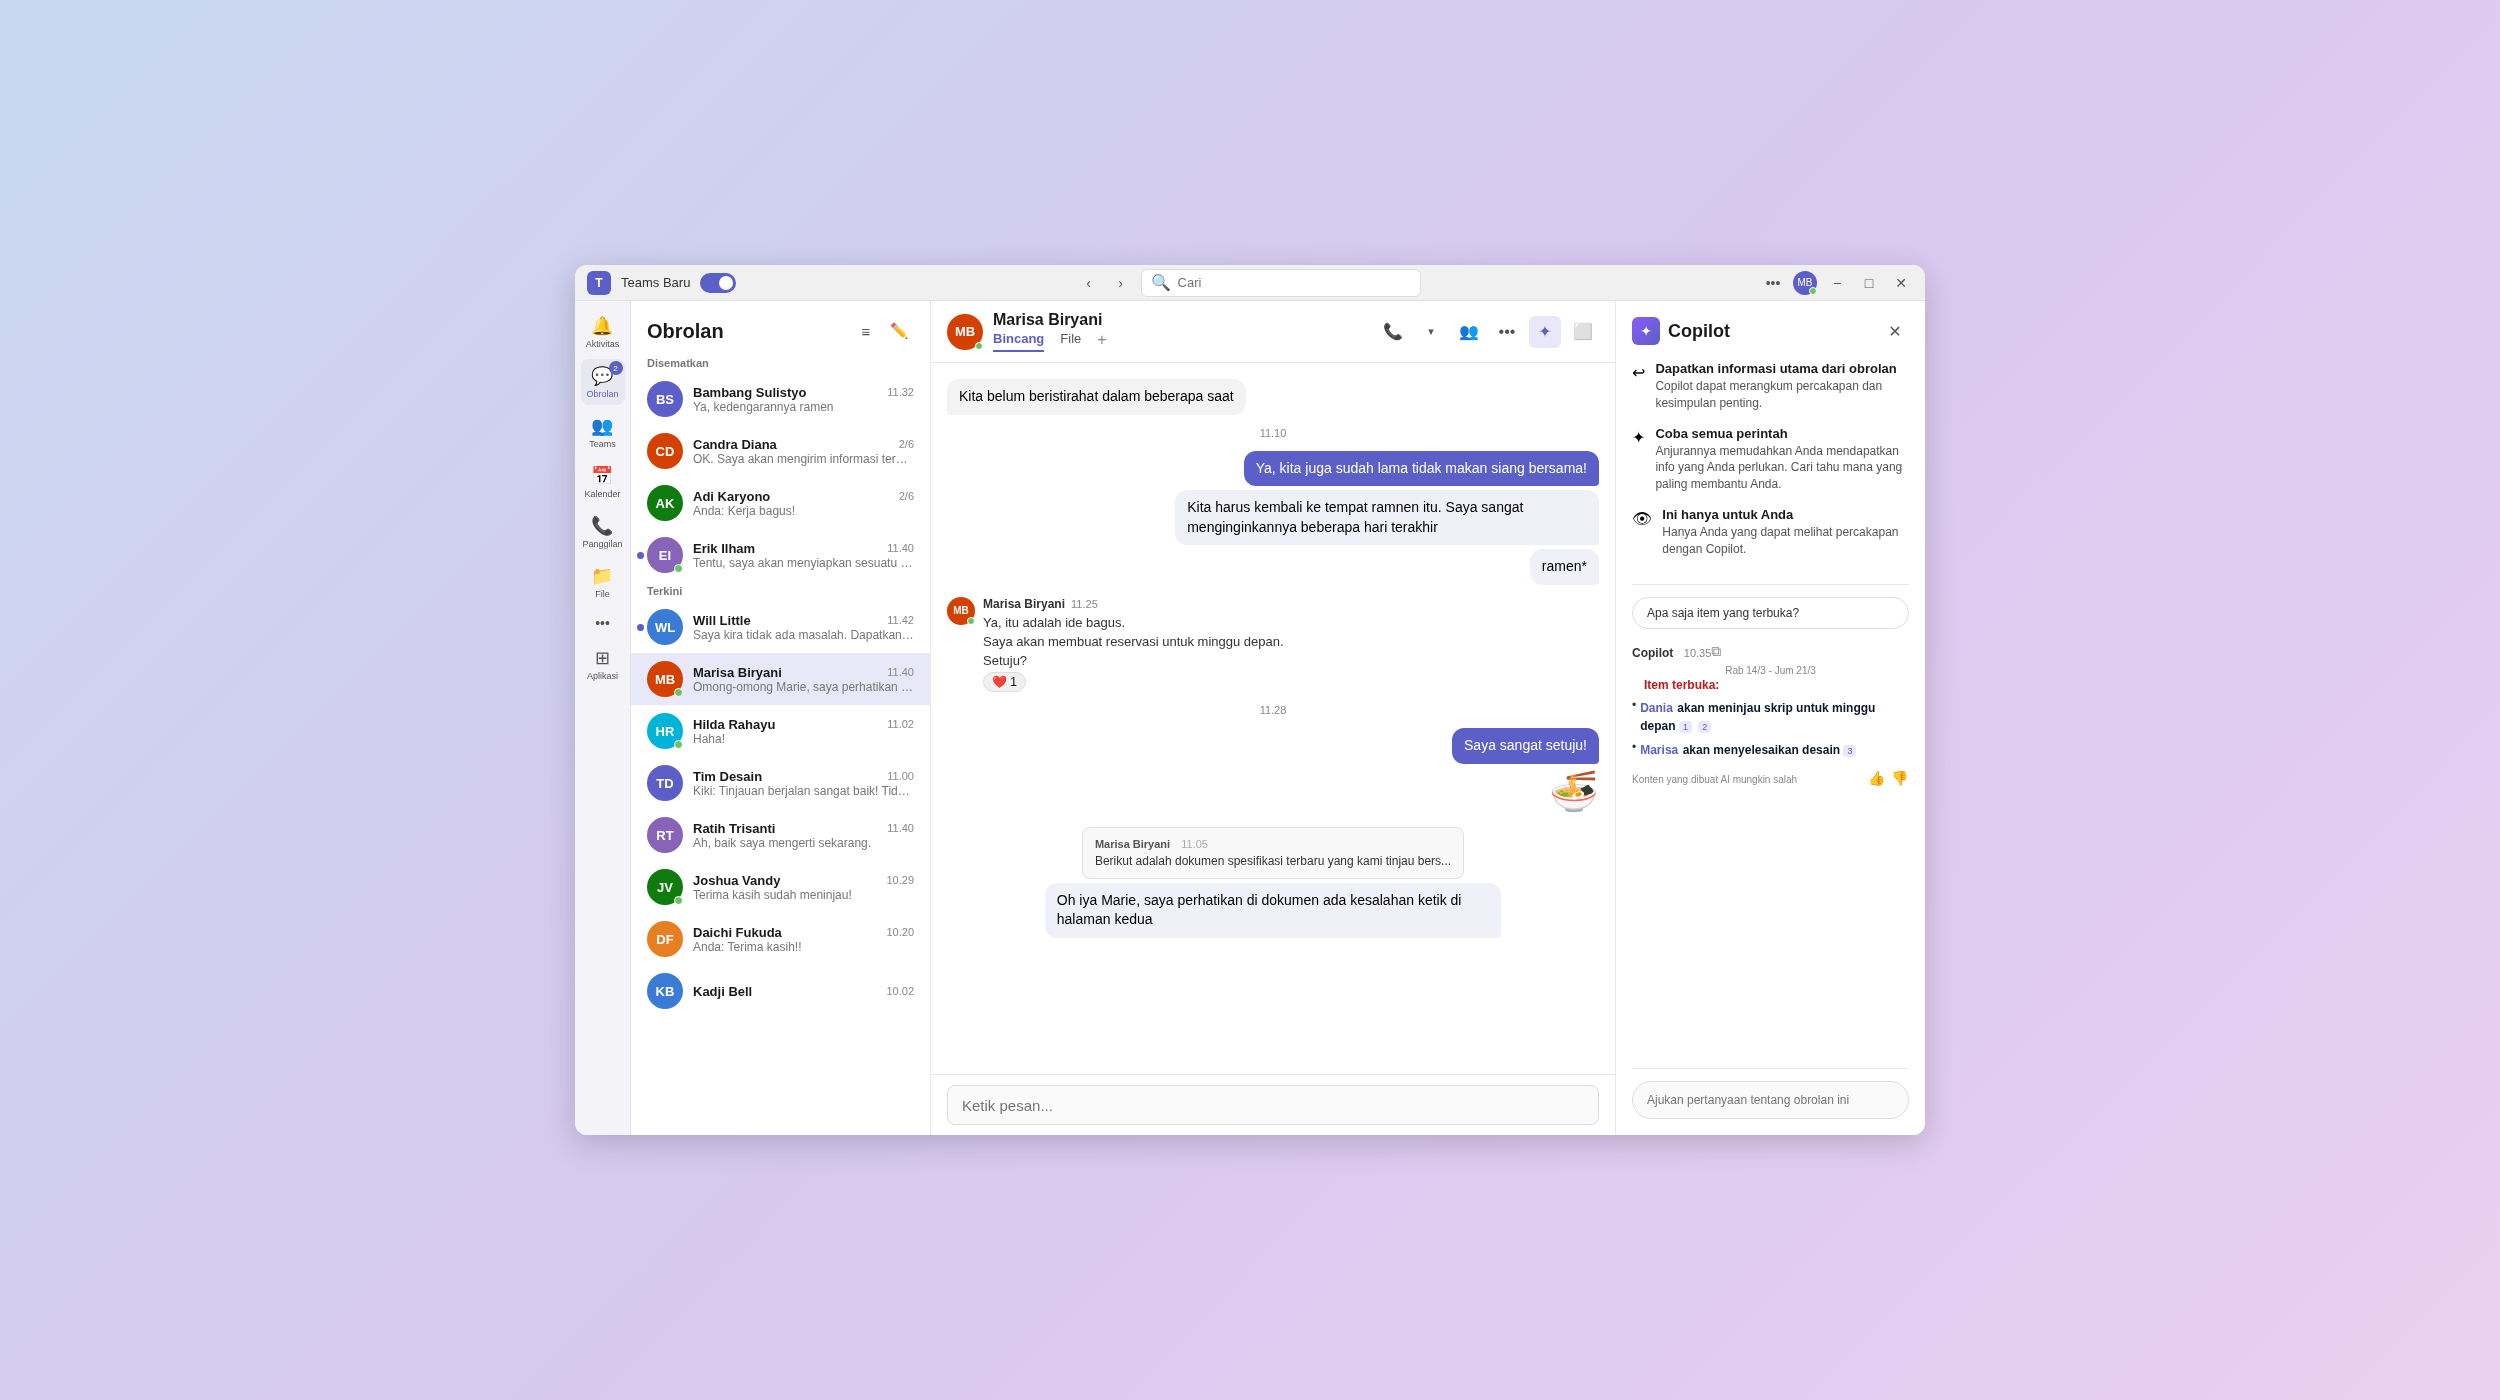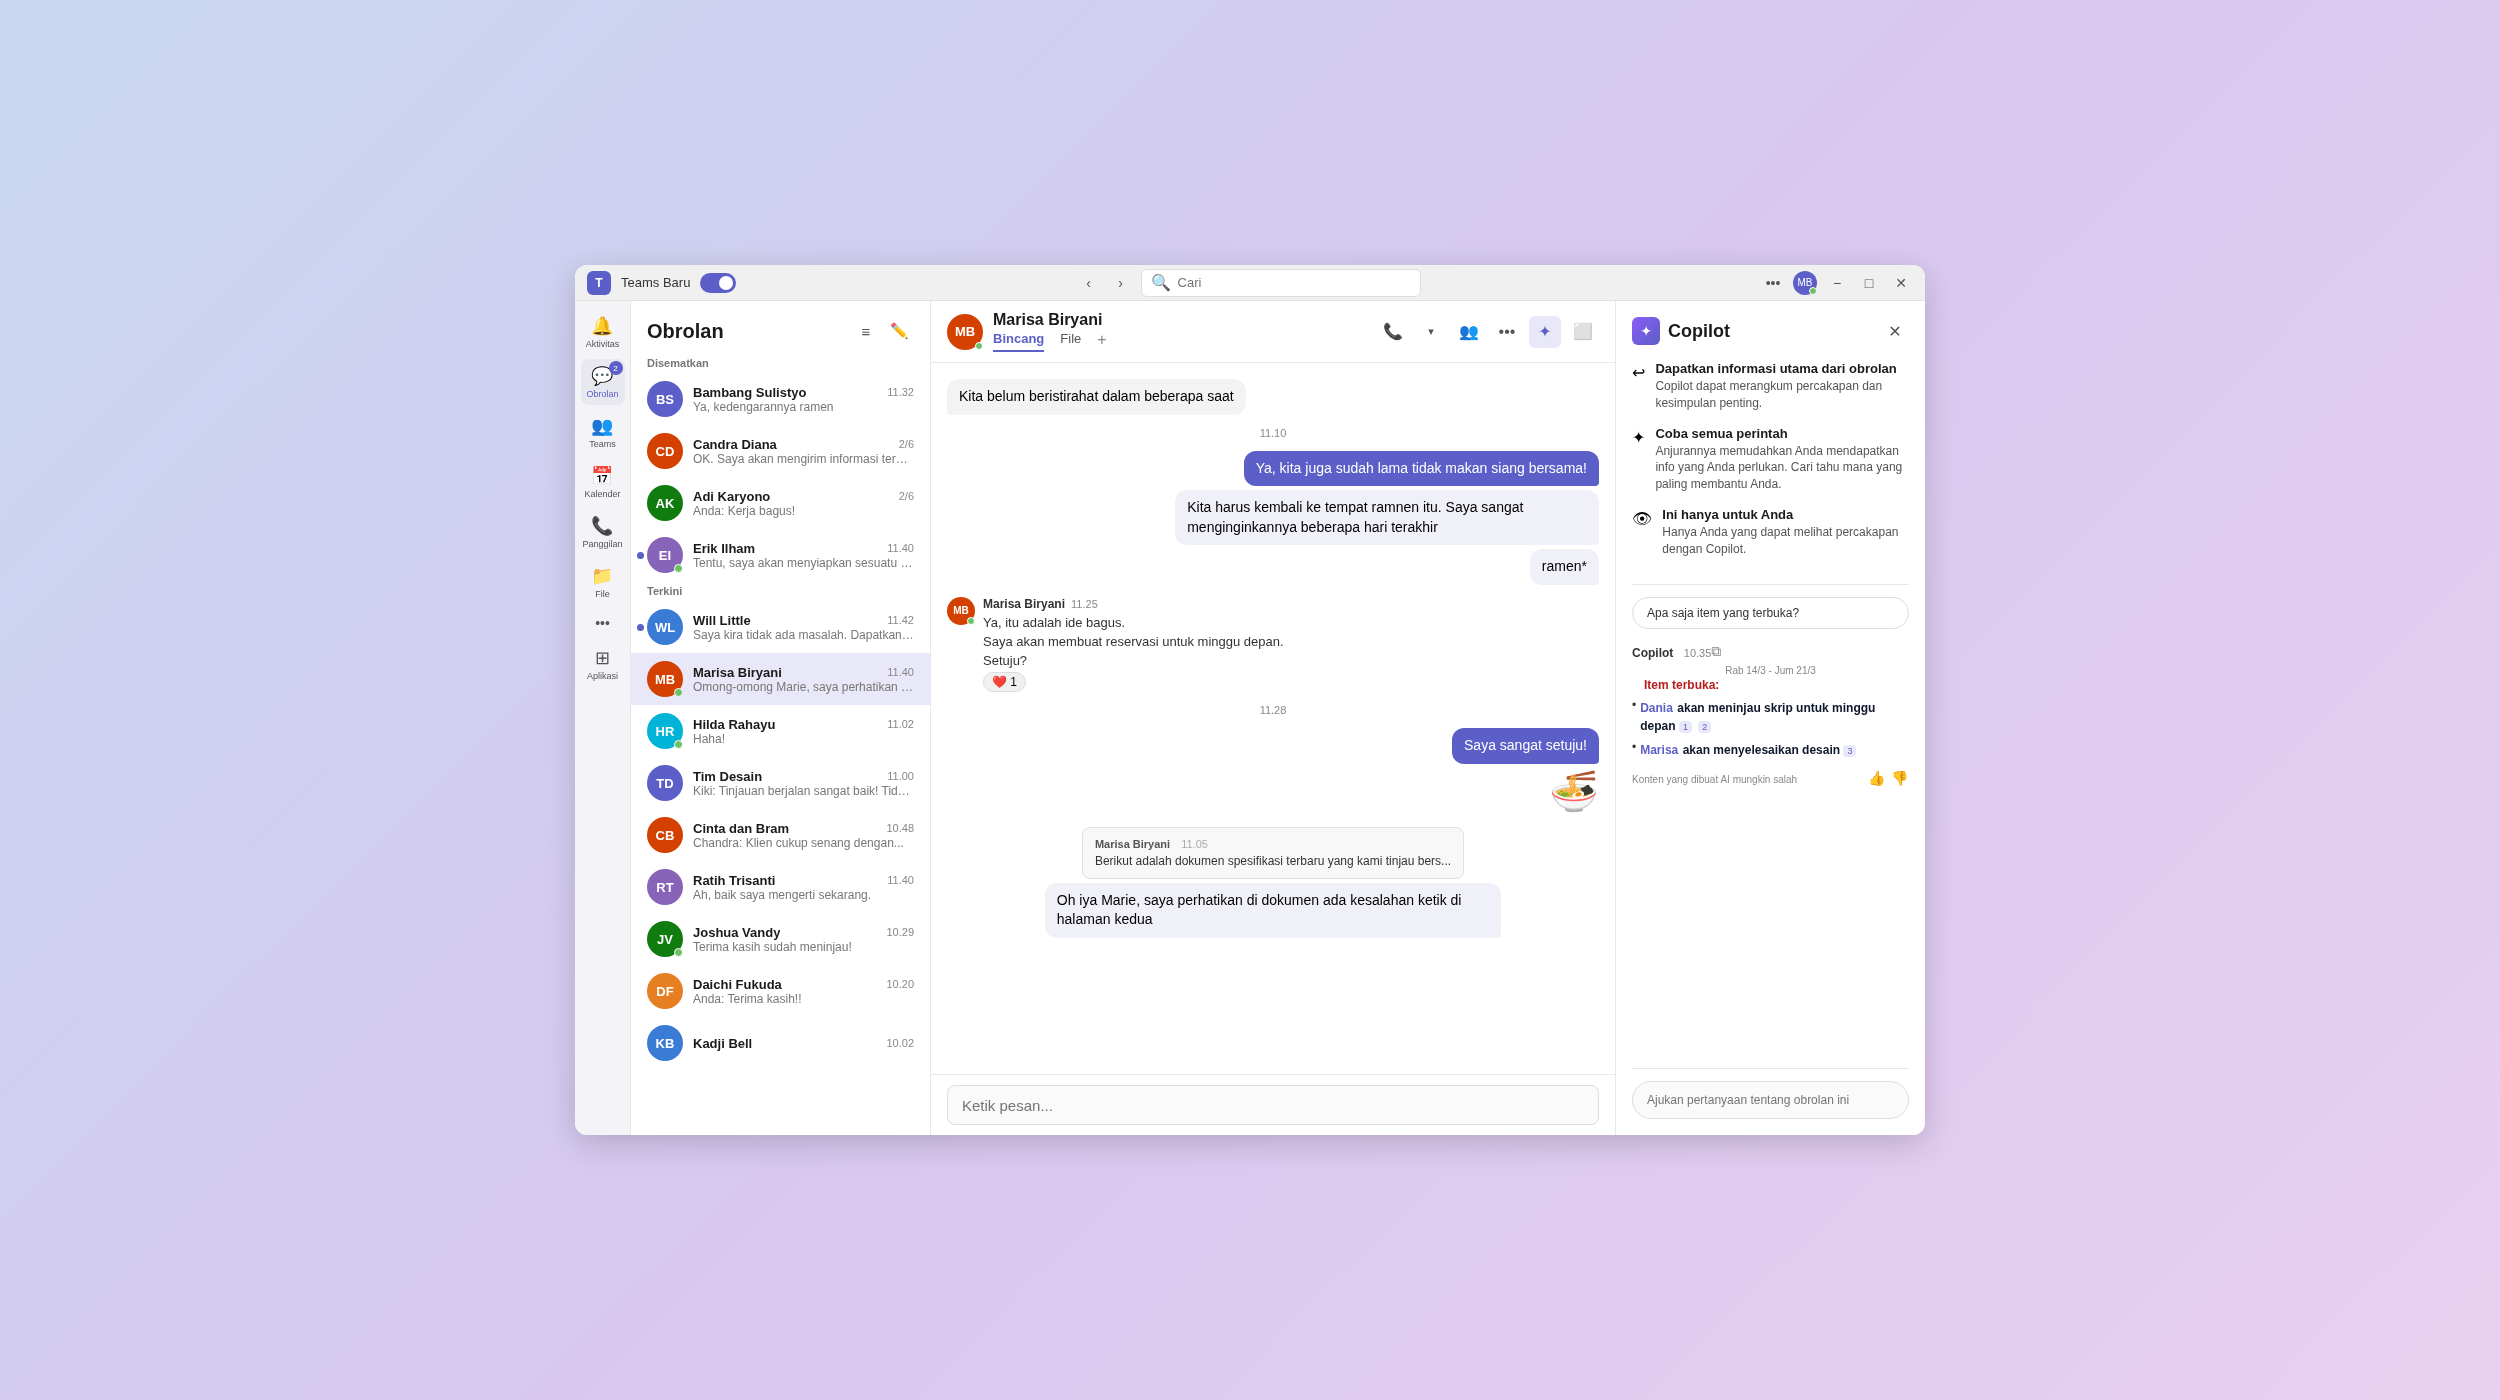--- a/index.html
+++ b/index.html
@@ -795,30 +795,20 @@
         <div class="chat-avatar" style="background:#5b5fc7;">TD</div>
         <div class="chat-info">
           <div class="chat-name-row">
             <span class="chat-name">Tim Desain</span>
             <span class="chat-time">11.00</span>
           </div>
           <div class="chat-preview">Kiki: Tinjauan berjalan sangat baik! Tidak sa...</div>
         </div>
       </div>
       <div class="chat-item">
-        <div class="chat-avatar" style="background:#d44000;">CB</div>
-        <div class="chat-info">
-          <div class="chat-name-row">
-            <span class="chat-name">Cinta dan Bram</span>
-            <span class="chat-time">10.48</span>
-          </div>
-          <div class="chat-preview">Chandra: Klien cukup senang dengan...</div>
-        </div>
-      </div>
-      <div class="chat-item">
         <div class="chat-avatar" style="background:#8764b8;">RT</div>
         <div class="chat-info">
           <div class="chat-name-row">
             <span class="chat-name">Ratih Trisanti</span>
             <span class="chat-time">11.40</span>
           </div>
           <div class="chat-preview">Ah, baik saya mengerti sekarang.</div>
         </div>
       </div>
       <div class="chat-item">

